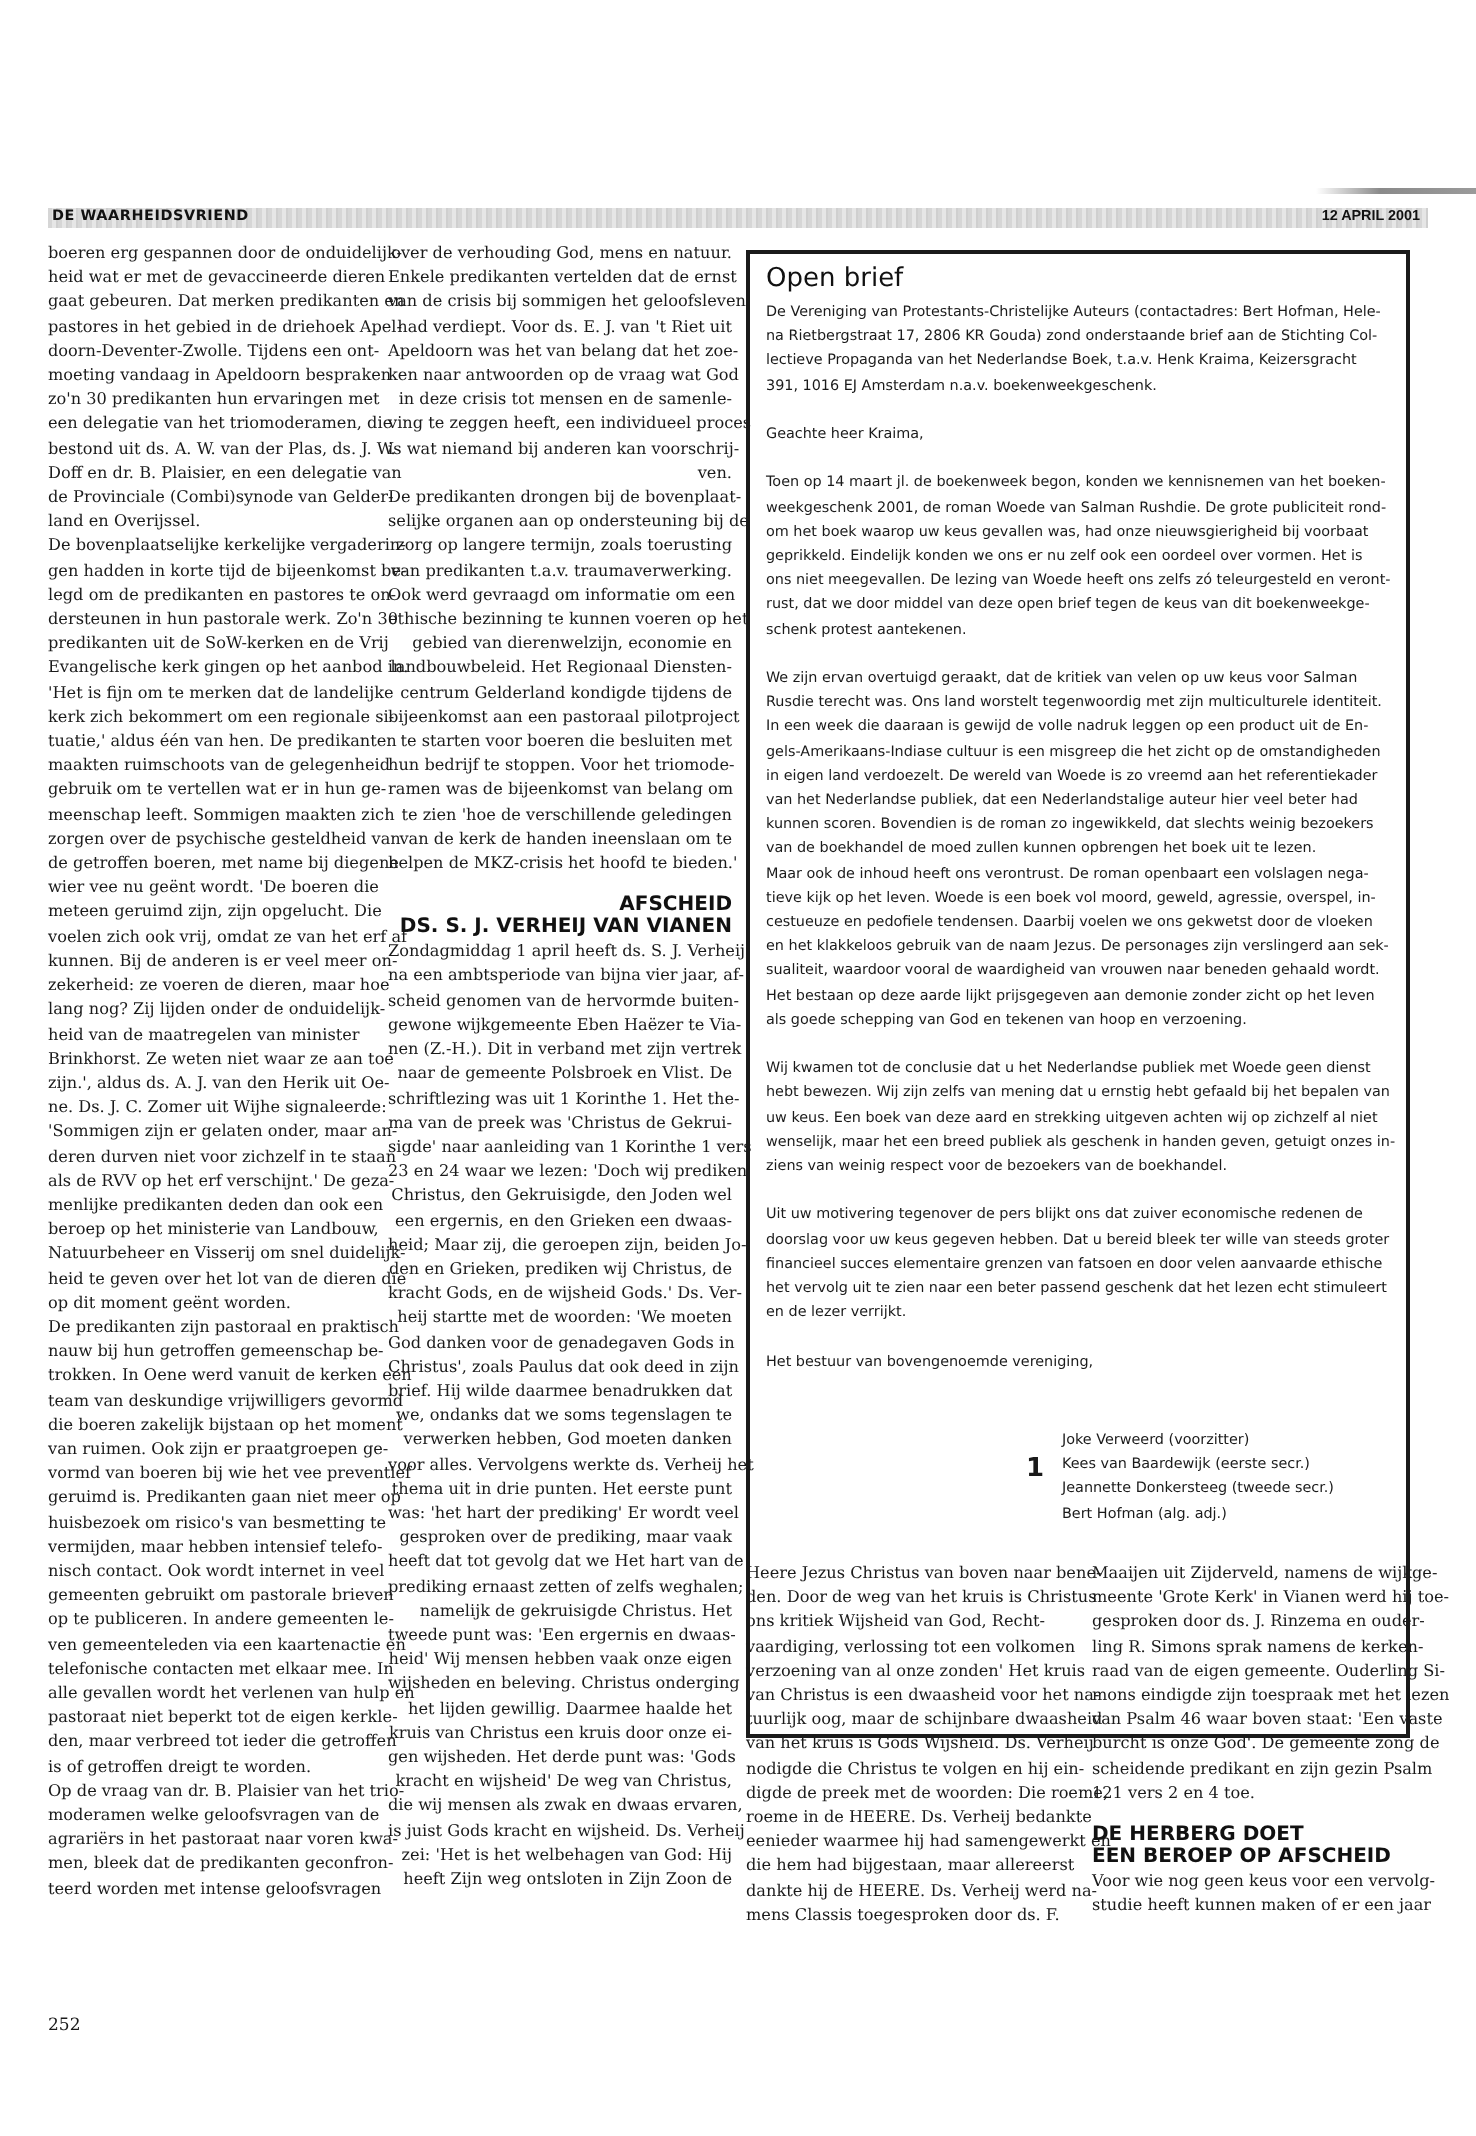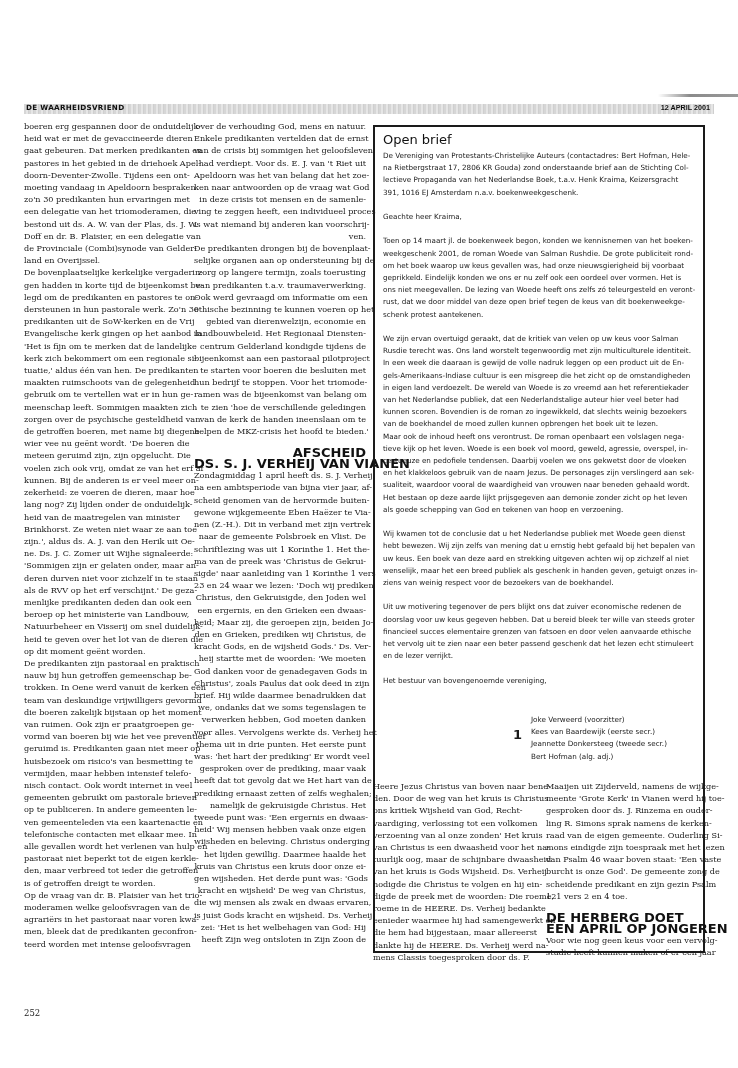--- a/index.html
+++ b/index.html
@@ -17,25 +17,25 @@
   .header-left { position:absolute; left:2px; top:-1px;
     font-family:"DejaVu Sans", sans-serif; font-weight:bold; font-size:7.2px; letter-spacing:0.3px; color:#111; }
   .header-right { position:absolute; right:4px; top:-1px;
     font-family:Liberation Sans, sans-serif; font-weight:bold; font-size:7.2px; color:#111; }
   .col { position:absolute; font-size:8.1px; line-height:12.2px; white-space:nowrap; }
   .col p { margin:0; }
   .col1 { left:24px; top:120px; width:172px; }
   .col2 { left:194px; top:120px; width:172px;text-align:right; }
   .col3 { left:373px; top:780px; width:172px; }
   .col4 { left:546px; top:780px; width:172px; }
-  .subhead { font-family:"DejaVu Sans", sans-serif; font-weight:bold; font-size:13px; line-height:11px; color:#111; margin-top:10px !important; }
+  .subhead { font-family:"DejaVu Sans", sans-serif; font-weight:bold; font-size:10px; line-height:11px; color:#111; margin-top:10px !important; }
   .page-num { position:absolute; left:24px; top:1008px; font-size:8.5px; }
 
   .box {
-    position:absolute; left:373px; top:125px; width:332px; height:828px;
+    position:absolute; left:373px; top:125px; width:332px; height:744px;
     border:2px solid #1a1a1a; box-sizing:border-box;
     font-family:"DejaVu Sans", sans-serif; font-size:7.2px; line-height:12.2px; color:#1a1a1a;
     padding:5px 17px 0 8px;
   }
   .box h2 { margin:0 0 2px 0; font-family:"DejaVu Sans", sans-serif; font-weight:normal; font-size:13px; line-height:16px; color:#111; }
   .box p { margin:0; white-space:nowrap; }
   .box .gap { height:12.2px; }
   .signers { position:absolute; left:156px; top:587px; }
   .signers p { margin:0; }
   .mark { position:absolute; left:138px; top:602px; font-size:13px; font-weight:bold; }
@@ -288,21 +288,21 @@
       <p>ling R. Simons sprak namens de kerken-</p>
       <p>raad van de eigen gemeente. Ouderling Si-</p>
       <p>mons eindigde zijn toespraak met het lezen</p>
       <p>van Psalm 46 waar boven staat: 'Een vaste</p>
       <p>burcht is onze God'. De gemeente zong de</p>
       <p>scheidende predikant en zijn gezin Psalm</p>
       <p>121 vers 2 en 4 toe.</p>
     </div>
   <p class="subhead">
     <span>DE HERBERG DOET</span><br>
-    <span>EEN APRIL OP JONGEREN</span>
+    <span>EEN BEROEP OP AFSCHEID</span>
   </p>
   <div id="col4b">
       <p>Voor wie nog geen keus voor een vervolg-</p>
       <p>studie heeft kunnen maken of er een jaar</p>
     </div>
 </div>
 
 <div class="page-num">252</div>
 
 </body></html>

